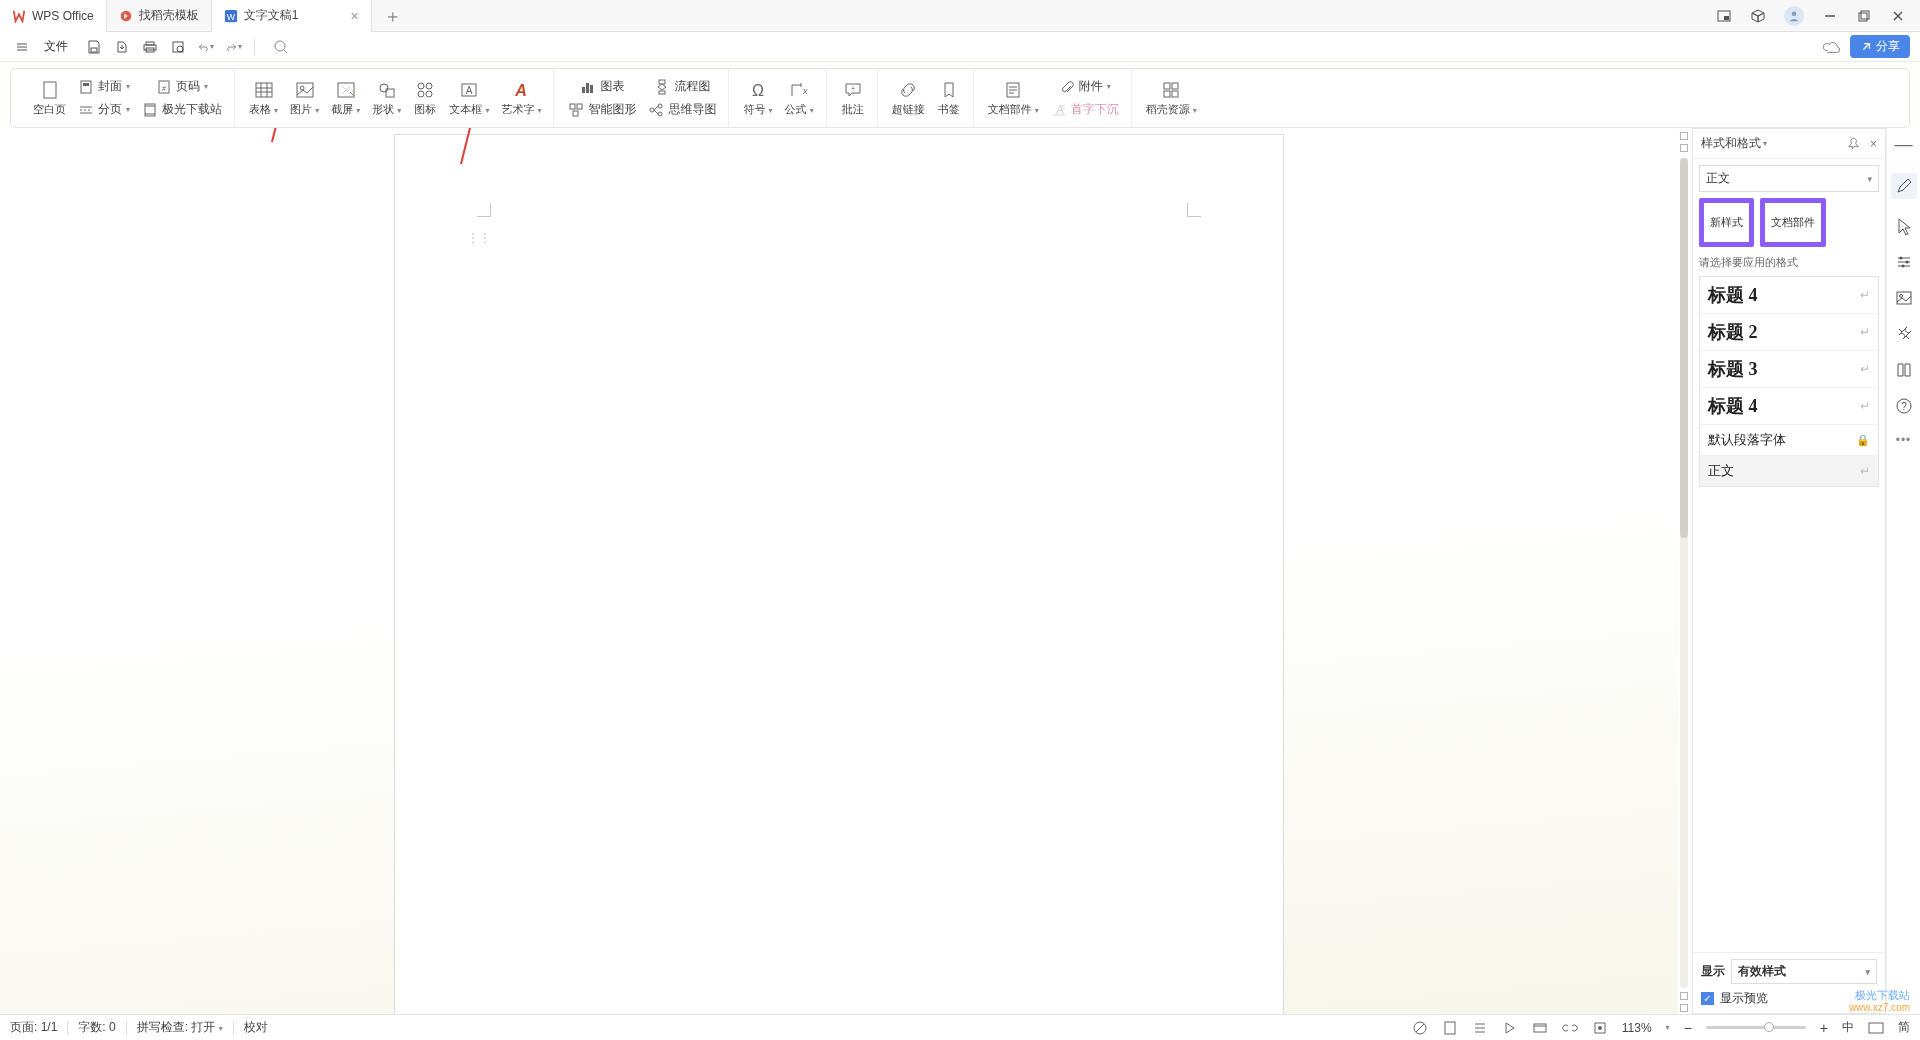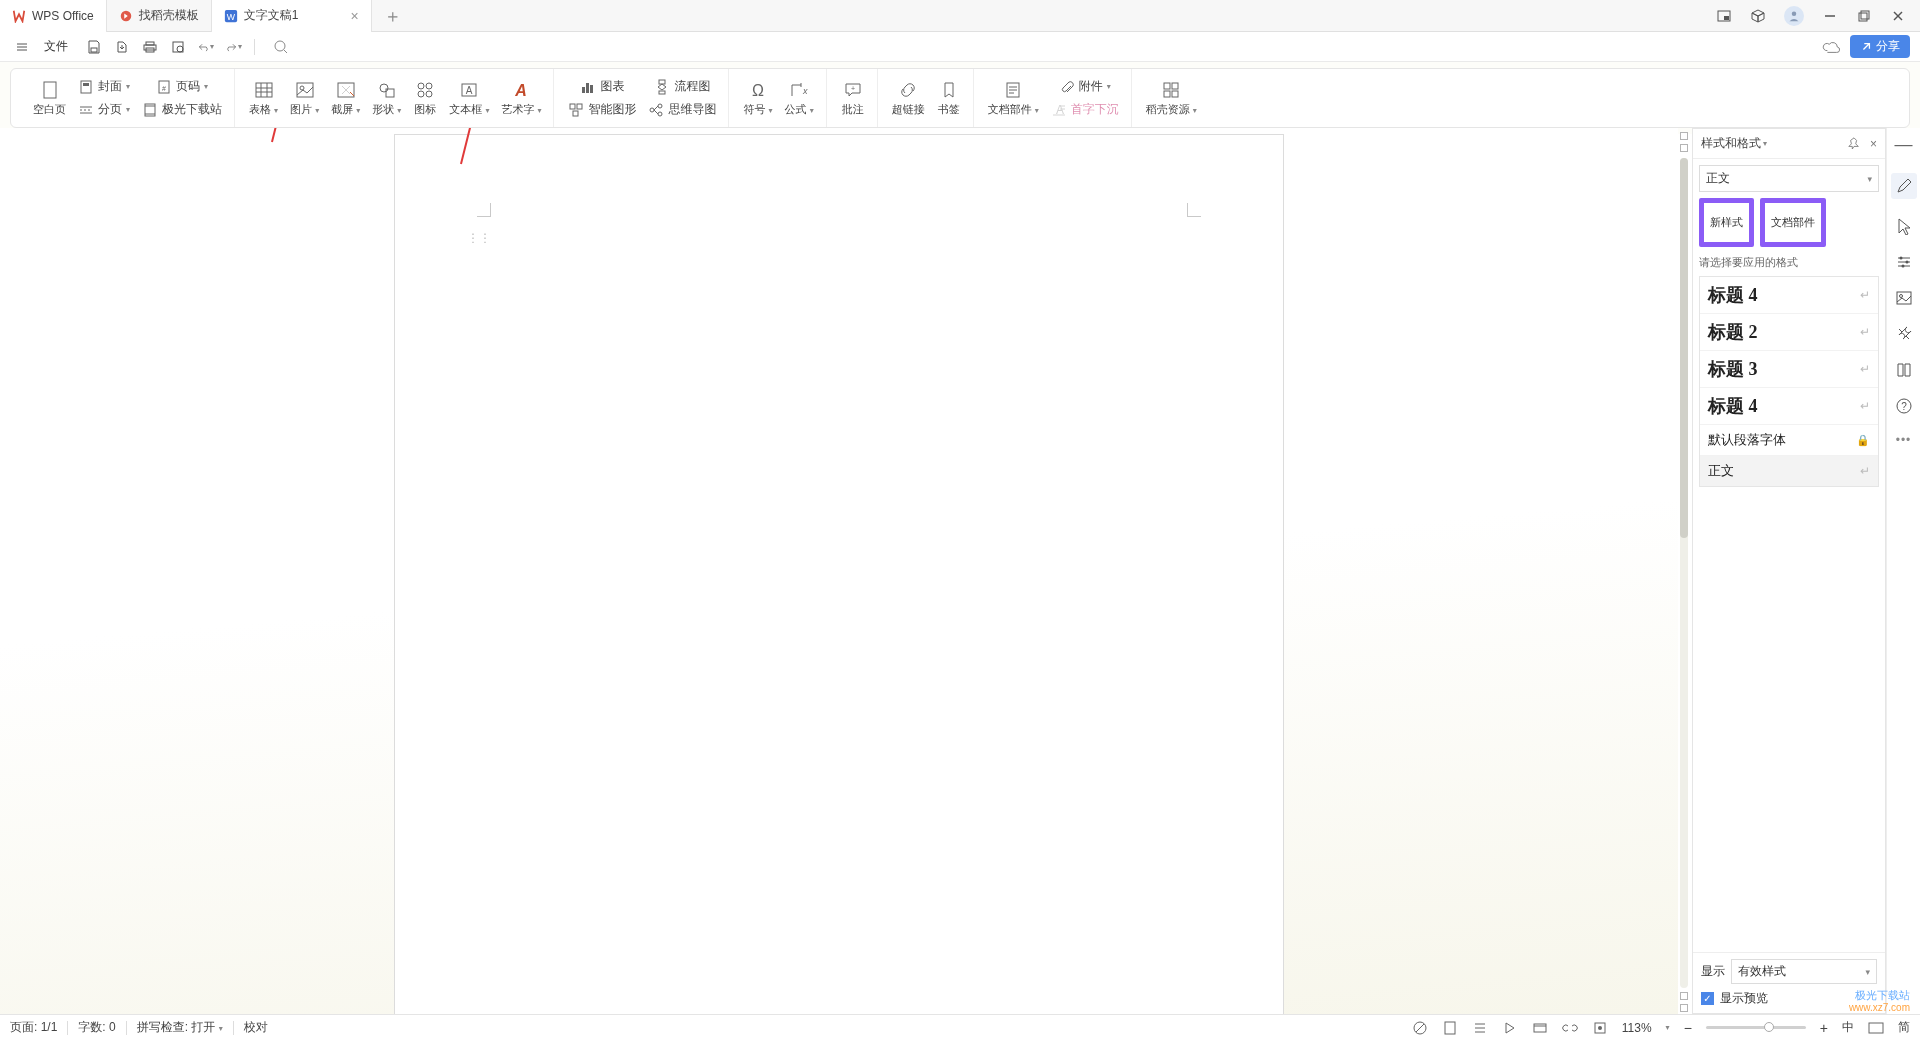--- a/index.html
+++ b/index.html
@@ -69,21 +69,21 @@
 .hint { font-size: 11px; color: #666; margin-bottom: 6px; }
 .style-list { border: 1px solid #e5e5e5; }
 .style-item { display: flex; align-items: center; justify-content: space-between; padding: 6px 8px; font-family: "SimSun", serif; cursor: pointer; }
 .style-item:not(:last-child) { border-bottom: 1px solid #f2f2f2; }
 .style-item .ret { color: #bbb; font-size: 12px; }
 .style-item.hl { background: #f3f3f3; }
 .style-item .sname { font-size: 18px; font-weight: 700; color: #222; font-family: "SimHei","Microsoft YaHei",serif; }
 .style-item .sname.small { font-size: 13px; font-weight: 400; }
 .lock { font-size: 11px; color: #bbb; }
 .panel-foot { padding: 6px 8px; border-top: 1px solid #eee; }
-.disp-row { display: flex; align-items: center; gap: 6px; margin-bottom: 6px; }
+.disp-row { display: flex; align-items: center; gap: 6px; margin-bottom: 6px; font-weight: bold; }
 .disp-row select, .select-like { flex: 1; border: 1px solid #dcdcdc; padding: 3px 6px; font-size: 12px; background: #fff; display: flex; align-items: center; justify-content: space-between; }
 .chk-row { display: flex; align-items: center; gap: 6px; font-size: 12px; }
 .chk { width: 13px; height: 13px; border: 1px solid #4a86e8; background: #4a86e8; display: inline-flex; align-items: center; justify-content: center; color: #fff; font-size: 10px; }
 
 
 .side-rail { width: 34px; background: #fff; border-left: 1px solid #eee; display: flex; flex-direction: column; align-items: center; padding-top: 6px; gap: 18px; }
 .side-rail .minus { font-size: 18px; color: #666; }
 .side-rail .sicon { width: 18px; height: 18px; color: #555; }
 .side-rail .dots { letter-spacing: 1px; color: #888; }
 

